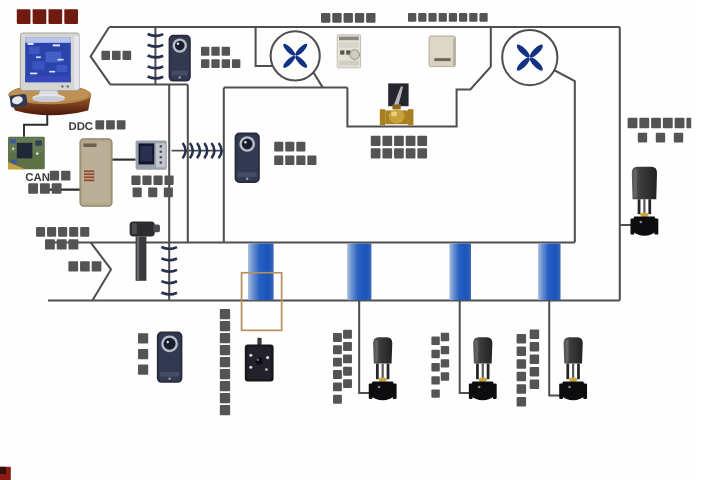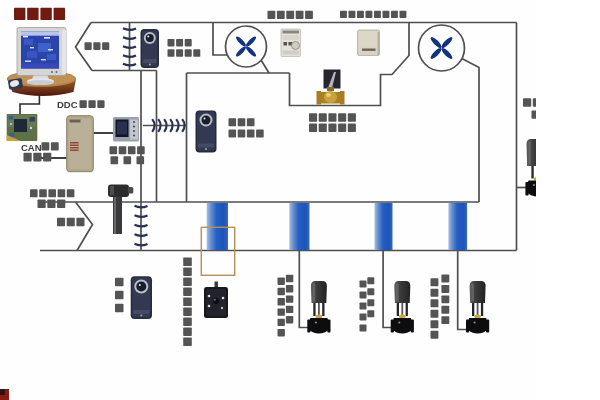--- a/index.html
+++ b/index.html
@@ -1,14 +1,14 @@
 <!DOCTYPE html>
 <html><head><meta charset="utf-8"><style>
 html,body{margin:0;padding:0;background:#fff;font-family:"Liberation Sans",sans-serif;}
-#c{position:relative;width:536px;height:400px;background:#fefefe;overflow:hidden;}
+#c{position:relative;width:536px;height:400px;background:#fefefe;overflow:hidden;padding-left:40px;}
 </style></head><body>
 <div id="c">
 <svg width="600" height="400" viewBox="0 0 600 400" style="position:absolute;left:0;top:0">
 <defs>
 <linearGradient id="colg" x1="0" y1="0" x2="1" y2="0">
  <stop offset="0" stop-color="#a9bedf"></stop>
           <stop offset="0.18" stop-color="#6e93d0"></stop>
  <stop offset="0.45" stop-color="#2660c3"></stop>
           <stop offset="0.8" stop-color="#1c54ba"></stop>
  <stop offset="1" stop-color="#3b67b8"></stop>

